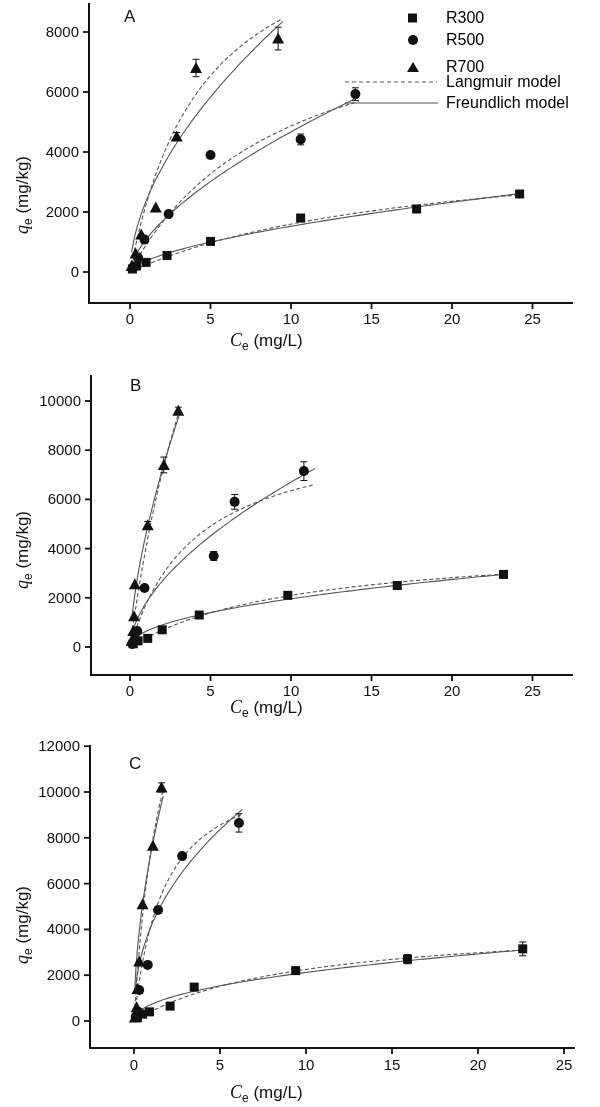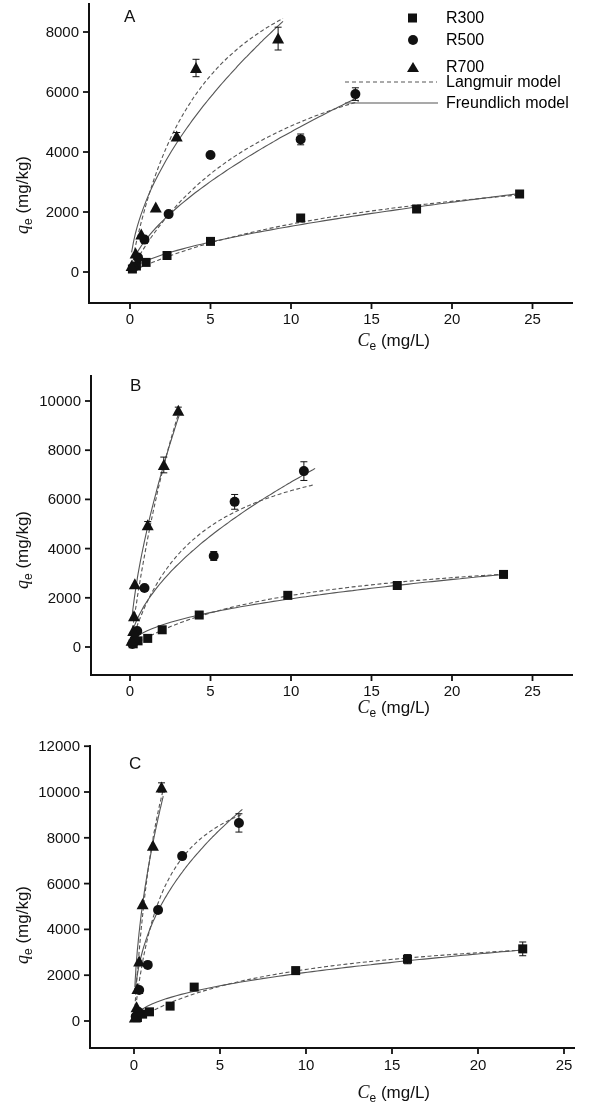--- a/index.html
+++ b/index.html
@@ -1,20 +1,20 @@
 <!DOCTYPE html>
 <html><head>
 <meta charset="utf-8">
 <style>
   html,body{margin:0;padding:0;background:#fff;}
   .figure{position:relative;width:600px;height:1107px;background:#ffffff;
     font-family:"Liberation Sans",sans-serif;color:#111;overflow:hidden;}
   .figure svg{position:absolute;left:0;top:0;}
   .panel-letter{position:absolute;font-size:17px;color:#111;}
-  .xlabel{position:absolute;left:230px;width:200px;text-align:right;font-size:17px;color:#111;}
+  .xlabel{position:absolute;left:230px;width:200px;text-align:left;font-size:17px;color:#111;}
   .xlabel i,.ylabel i{font-family:"Liberation Serif",serif;font-style:italic;font-size:18px;}
   .xlabel sub,.ylabel sub{font-size:12px;}
   .ylabel{position:absolute;left:12px;width:130px;text-align:center;font-size:17px;color:#111;
     transform:rotate(-90deg);transform-origin:left top;white-space:nowrap;}
   .legend{position:absolute;left:340px;top:0;width:258px;height:125px;}
   .lrow{position:absolute;left:0;width:258px;height:22px;}
   .lrow .lbl{position:absolute;left:106px;top:50%;transform:translateY(-50%);
     font-size:16px;white-space:nowrap;color:#000000;}
   .mk{position:absolute;top:50%;transform:translateY(-50%);}
   .m-square{left:68px;width:9px;height:9px;}

